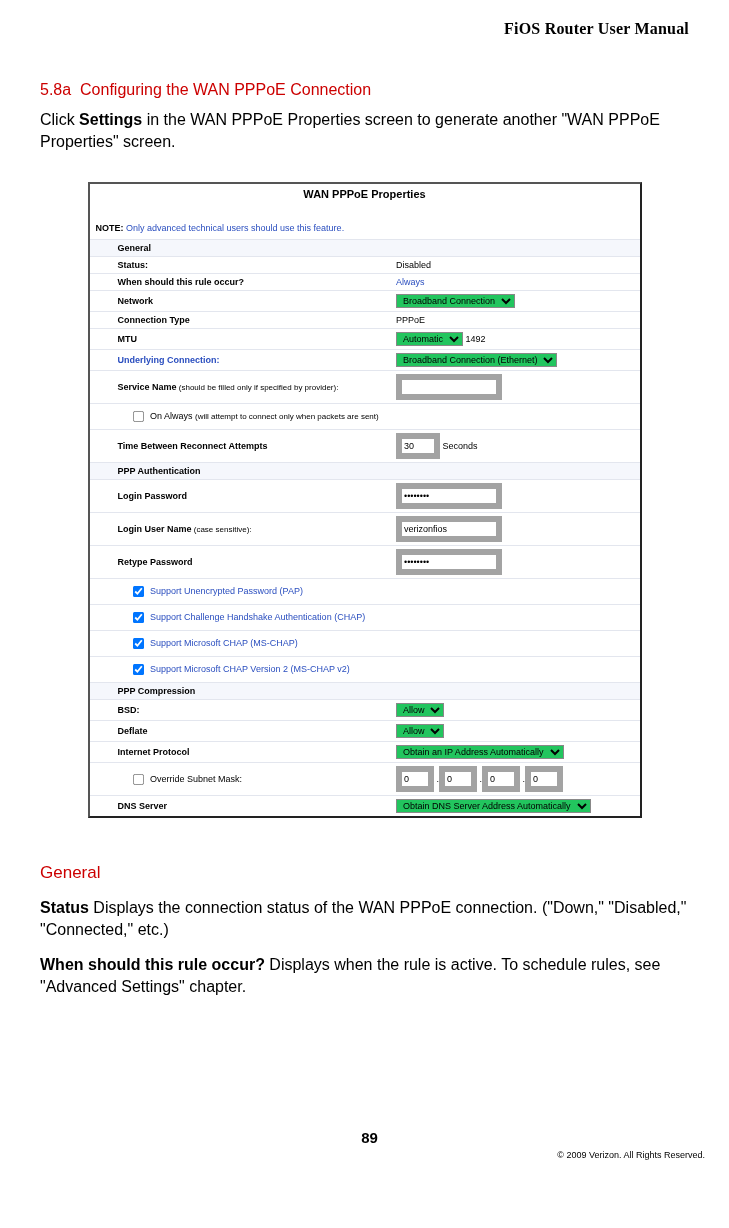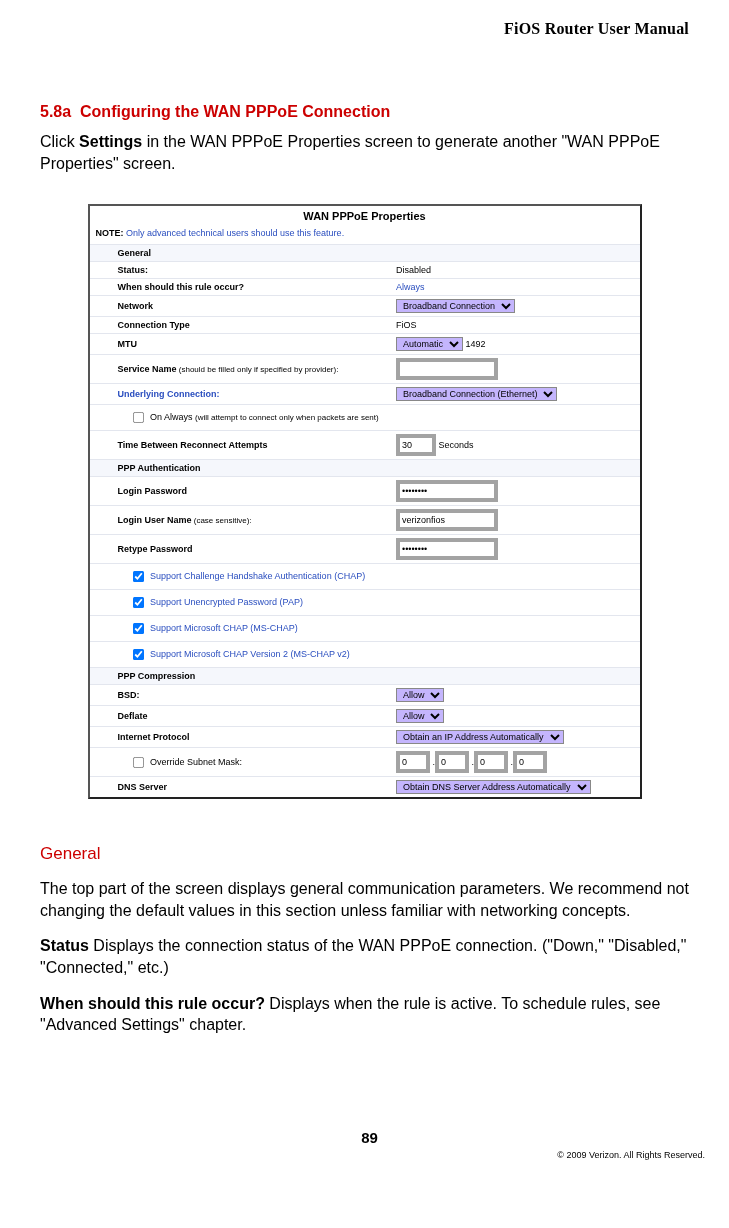--- a/index.html
+++ b/index.html
@@ -18,23 +18,23 @@
   }
   .header-title {
     text-align: right;
     font-weight: 900;
     font-size: 16px;
     font-family: Liberation Serif, serif;
     letter-spacing: 0.2px;
   }
   .section-num {
     color: #cc0000;
-    font-weight: bold;
-    font-size: 16px;
-    margin-top: 65px;
+    font-weight: normal;
+    font-size: 16px;
+    margin-top: 43px;
   }
   .body-text {
     font-size: 16px;
     line-height: 1.35;
     margin-top: 10px;
   }
   .body-text b { font-weight: 700; }
   .screenshot-frame {
     margin: 30px auto 10px auto;
     width: 550px;
@@ -48,20 +48,21 @@
   }
   .sf-title {
     text-align: center;
     font-weight: bold;
     font-size: 11px;
     padding: 4px 0;
   }
   .sf-note {
     padding: 2px 6px 6px 6px;
     color: #444;
+    margin-top: 17px;
   }
   .sf-note b { color: #000; }
   .prop-table {
     width: 100%;
     border-collapse: collapse;
   }
   .prop-table tr {
     border-top: 1px solid #e3e6ee;
   }
   .prop-table td {
@@ -82,27 +83,27 @@
     font-weight: normal;
     font-size: 8px;
   }
   .prop-table td.valcol {
     width: 45%;
   }
   .link { color: #2a4ebf; }
   .sel {
     font-size: 9px;
     border: 1px solid #888;
-    background: #c4b5fd;
+    background: #22c55e;
     padding: 0 2px;
     height: 14px;
   }
   .inp {
     font-size: 9px;
-    border: 4px solid #a3a3a3;
+    border: 6px solid #a3a3a3;
     padding: 1px 2px;
     height: 12px;
     box-sizing: content-box;
   }
   .inp.sm { width: 28px; }
   .inp.med { width: 90px; }
   .inp.ip { width: 22px; }
   .cb {
     vertical-align: middle;
     margin-right: 3px;
@@ -169,36 +170,36 @@
       <tr>
         <td class="labelcol">When should this rule occur?</td>
         <td class="valcol"><span class="link">Always</span></td>
       </tr>
       <tr>
         <td class="labelcol">Network</td>
         <td class="valcol"><select class="sel"><option>Broadband Connection</option></select></td>
       </tr>
       <tr>
         <td class="labelcol">Connection Type</td>
-        <td class="valcol">FiOS</td>
+        <td class="valcol">PPPoE</td>
       </tr>
       <tr>
         <td class="labelcol">MTU</td>
         <td class="valcol">
           <select class="sel"><option>Automatic</option></select>
           <span>1492</span>
         </td>
       </tr>
       <tr>
+        <td class="labelcol"><span class="link">Underlying Connection:</span></td>
+        <td class="valcol"><select class="sel"><option>Broadband Connection (Ethernet)</option></select></td>
+      </tr>
+      <tr>
         <td class="labelcol"><span>Service Name</span><span class="sublabel"> (should be filled only if specified by provider):</span></td>
         <td class="valcol"><input class="inp med" type="text" value="" style=""></td>
-      </tr>
-      <tr>
-        <td class="labelcol"><span class="link">Underlying Connection:</span></td>
-        <td class="valcol"><select class="sel"><option>Broadband Connection (Ethernet)</option></select></td>
       </tr>
       <tr>
         <td class="labelcol indent2" colspan="2">
           <input type="checkbox" class="cb" style=""><span> On Always </span><span class="sublabel">(will attempt to connect only when packets are sent)</span>
         </td>
       </tr>
       <tr>
         <td class="labelcol">Time Between Reconnect Attempts</td>
         <td class="valcol">
           <input class="inp sm" type="text" value="30" style="">
@@ -214,24 +215,24 @@
       </tr>
       <tr>
         <td class="labelcol"><span>Login User Name</span><span class="sublabel"> (case sensitive):</span></td>
         <td class="valcol"><input class="inp med" type="text" value="verizonfios" style=""></td>
       </tr>
       <tr>
         <td class="labelcol">Retype Password</td>
         <td class="valcol"><input class="inp med" type="password" value="********" style=""></td>
       </tr>
       <tr>
+            <td class="labelcol indent2" colspan="2"><input type="checkbox" class="cb" checked="" style=""><span class="link"> Support Unencrypted Password (PAP)</span></td>
+          </tr>
+      <tr>
             <td class="labelcol indent2" colspan="2"><input type="checkbox" class="cb" checked="" style=""><span class="link"> Support Challenge Handshake Authentication (CHAP)</span></td>
-          </tr>
-      <tr>
-            <td class="labelcol indent2" colspan="2"><input type="checkbox" class="cb" checked="" style=""><span class="link"> Support Unencrypted Password (PAP)</span></td>
           </tr>
       <tr>
             <td class="labelcol indent2" colspan="2"><input type="checkbox" class="cb" checked="" style=""><span class="link"> Support Microsoft CHAP (MS-CHAP)</span></td>
           </tr>
       <tr>
             <td class="labelcol indent2" colspan="2"><input type="checkbox" class="cb" checked="" style=""><span class="link"> Support Microsoft CHAP Version 2 (MS-CHAP v2)</span></td>
           </tr>
       <tr class="header-row">
             <td colspan="2">PPP Compression</td>
           </tr>
@@ -258,21 +259,20 @@
       <tr>
         <td class="labelcol">DNS Server</td>
         <td class="valcol"><select class="sel"><option>Obtain DNS Server Address Automatically</option></select></td>
       </tr>
     </tbody>
       </table>
   </div>
 
   <div class="sub-h2">General</div>
 
-  <div class="para">The top part of the screen displays general communication parameters. We recommend not changing the default values in this section unless familiar with networking concepts.</div>
 
   <div class="para">
     <b>Status</b><span>  Displays the connection status of the WAN PPPoE connection. ("Down," "Disabled," "Connected," etc.)</span>
   </div>
 
   <div class="para">
     <b>When should this rule occur?</b><span>  Displays when the rule is active. To schedule rules, see "Advanced Settings" chapter.</span>
   </div>
 
   <div class="footer">

